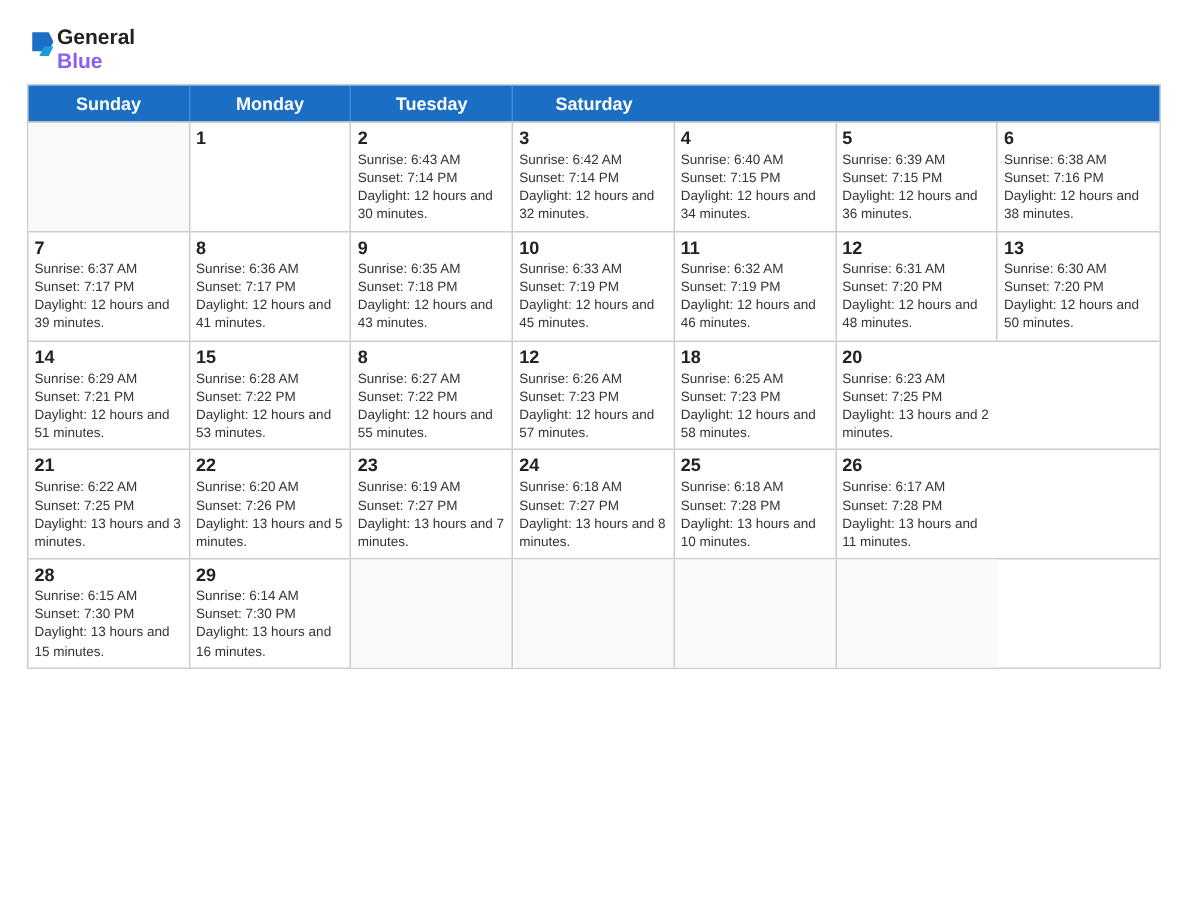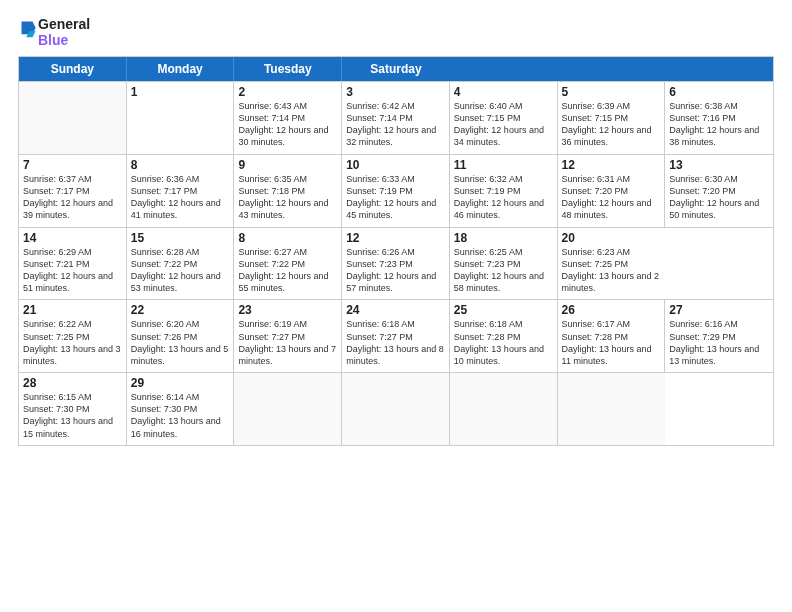--- a/index.html
+++ b/index.html
@@ -231,24 +231,20 @@
             <div class="cell-text">Sunrise: 6:18 AM<br>Sunset: 7:27 PM<br>Daylight: 13 hours and 8 minutes.</div>
           </div>
           <div class="cal-cell">
             <span class="day-num">25</span>
             <div class="cell-text">Sunrise: 6:18 AM<br>Sunset: 7:28 PM<br>Daylight: 13 hours and 10 minutes.</div>
           </div>
           <div class="cal-cell">
             <span class="day-num">26</span>
             <div class="cell-text">Sunrise: 6:17 AM<br>Sunset: 7:28 PM<br>Daylight: 13 hours and 11 minutes.</div>
           </div>
-          <div class="cal-cell">
-            <span class="day-num">27</span>
-            <div class="cell-text">Sunrise: 6:16 AM<br>Sunset: 7:29 PM<br>Daylight: 13 hours and 13 minutes.</div>
-          </div>
         </div>
         <div class="cal-week">
           <div class="cal-cell">
             <span class="day-num">28</span>
             <div class="cell-text">Sunrise: 6:15 AM<br>Sunset: 7:30 PM<br>Daylight: 13 hours and 15 minutes.</div>
           </div>
           <div class="cal-cell">
             <span class="day-num">29</span>
             <div class="cell-text">Sunrise: 6:14 AM<br>Sunset: 7:30 PM<br>Daylight: 13 hours and 16 minutes.</div>
           </div>

